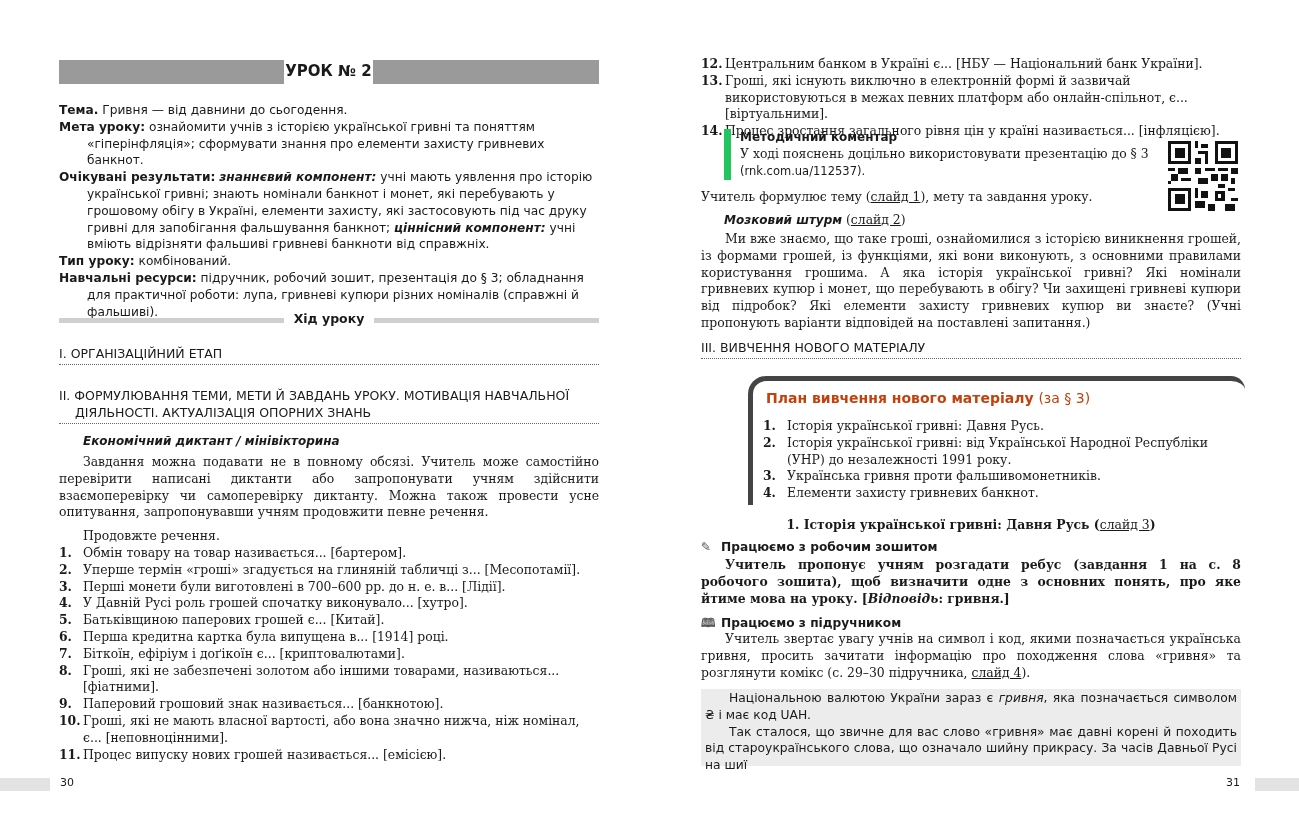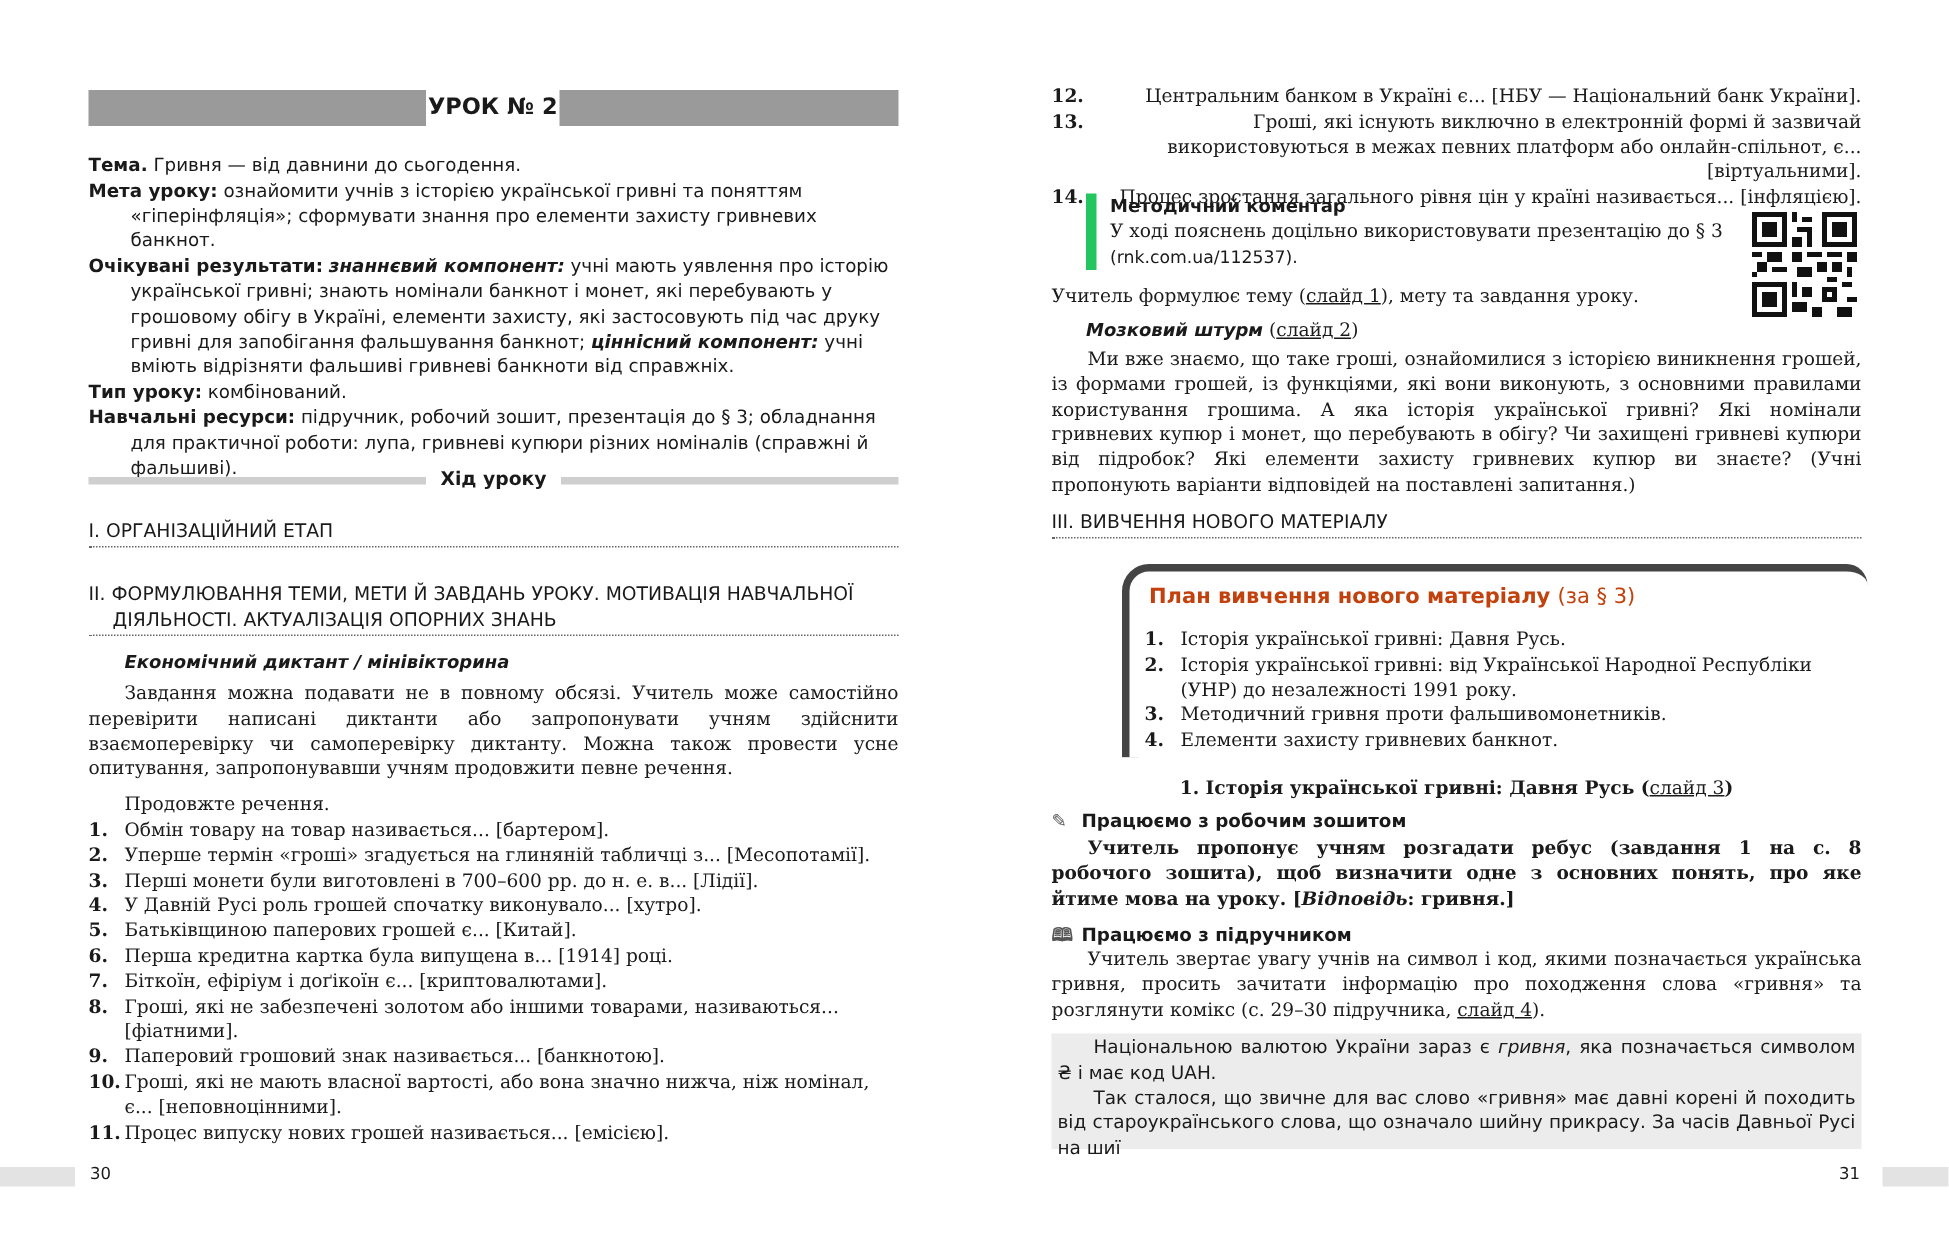--- a/index.html
+++ b/index.html
@@ -110,21 +110,21 @@
     <li><span class="num">11.</span><span>Процес випуску нових грошей називається... [емісією].</span></li>
   </ol>
 </div>
 
 <div class="page-num-bar" style="left:0; width:50px;"></div>
 <div class="page-num sans" style="left:60px;">30</div>
 <div class="page-num sans" style="left:1226px;">31</div>
 <div class="page-num-bar" style="left:1255px; width:44px;"></div>
 
 <div class="page" id="right-page">
-  <ol class="olist serif" style="top:56px;text-align:right;">
+  <ol class="olist serif" style="top:56px;">
     <li><span class="num">12.</span><span>Центральним банком в Україні є... [НБУ — Національний банк України].</span></li>
     <li><span class="num">13.</span><span>Гроші, які існують виключно в електронній формі й зазвичай використовуються в межах певних платформ або онлайн-спільнот, є... [віртуальними].</span></li>
     <li><span class="num">14.</span><span>Процес зростання загального рівня цін у країні називається... [інфляцією].</span></li>
   </ol>
 
   <div class="method">
     <div class="mt sans">Методичний коментар</div>
     <div class="mb serif"><span>У ході пояснень доцільно використовувати презентацію до § 3</span> <span class="sans" style="font-size:11.5px;">(rnk.com.ua/112537).</span></div>
   </div>
 
@@ -177,21 +177,21 @@
 
   <p class="para indent serif" style="top:231px;">Ми вже знаємо, що таке гроші, ознайомилися з історією виникнення грошей, із формами грошей, із функціями, які вони виконують, з основними правилами користування грошима. А яка історія української гривні? Які номінали гривневих купюр і монет, що перебувають в обігу? Чи захищені гривневі купюри від підробок? Які елементи захисту гривневих купюр ви знаєте? (Учні пропонують варіанти відповідей на поставлені запитання.)</p>
 
   <div class="section-h sans" style="top:339px;">ІІІ. ВИВЧЕННЯ НОВОГО МАТЕРІАЛУ</div>
 
   <div class="plan-box">
     <div class="pt sans"><span>План вивчення нового матеріалу</span> <span class="n">(за § 3)</span></div>
     <ol class="olist serif">
       <li><span class="num">1.</span><span>Історія української гривні: Давня Русь.</span></li>
       <li><span class="num">2.</span><span>Історія української гривні: від Української Народної Республіки (УНР) до незалежності 1991 року.</span></li>
-      <li><span class="num">3.</span><span>Методичний гривня проти фальшивомонетників.</span></li>
+      <li><span class="num">3.</span><span>Українська гривня проти фальшивомонетників.</span></li>
       <li><span class="num">4.</span><span>Елементи захисту гривневих банкнот.</span></li>
     </ol>
   </div>
 
   <p class="para serif" style="top:517px; text-align:center; font-weight:bold;"><span>1. Історія української гривні: Давня Русь (</span><span class="u" style="font-weight:normal;">слайд 3</span><span>)</span></p>
 
   <div class="work-h sans" style="top:540px;"><span class="ico">✎</span><span>Працюємо з робочим зошитом</span></div>
 
   <p class="para indent serif" style="top:557px;font-weight:bold;"><span>Учитель пропонує учням розгадати ребус (завдання 1 на с. 8 робочого зошита), щоб визначити одне з основних понять, про яке йтиме мова на уроку.</span> <span>[</span><i>Відповідь</i><span>: гривня.]</span></p>
 

